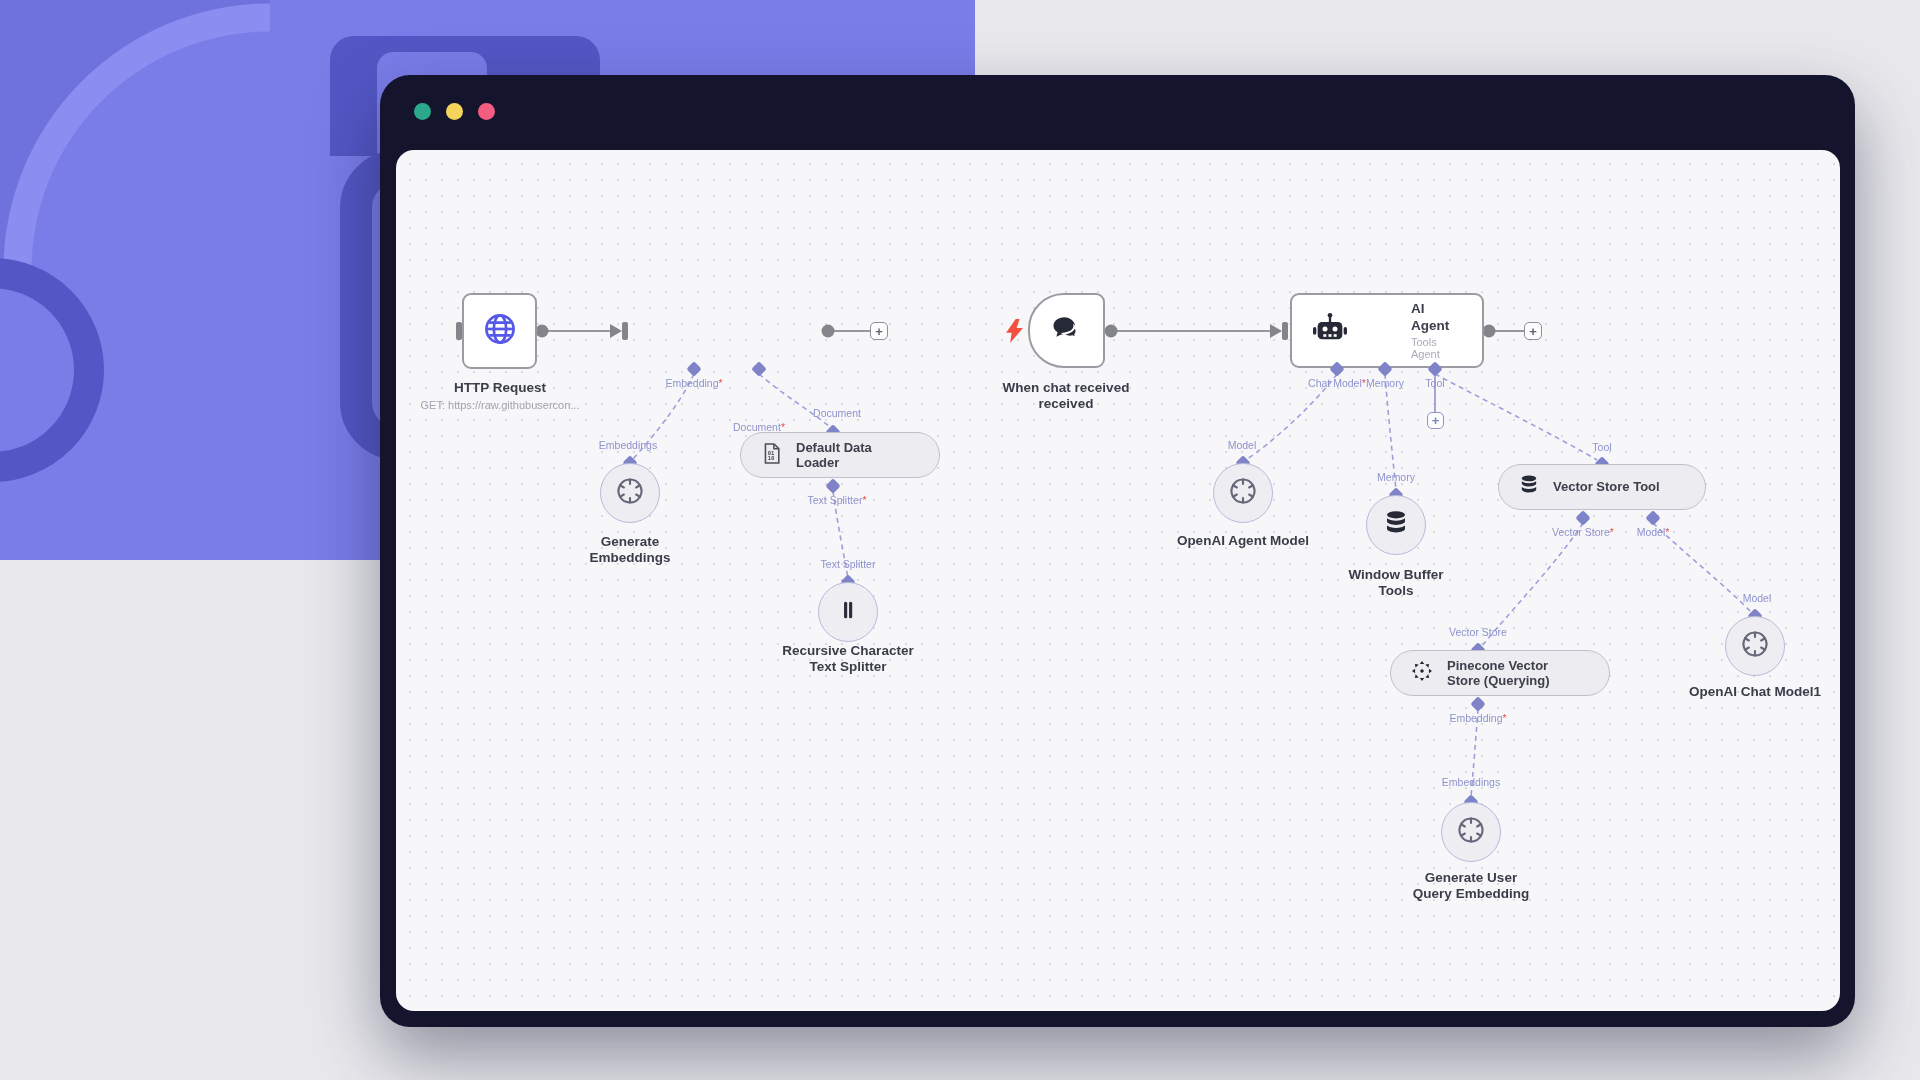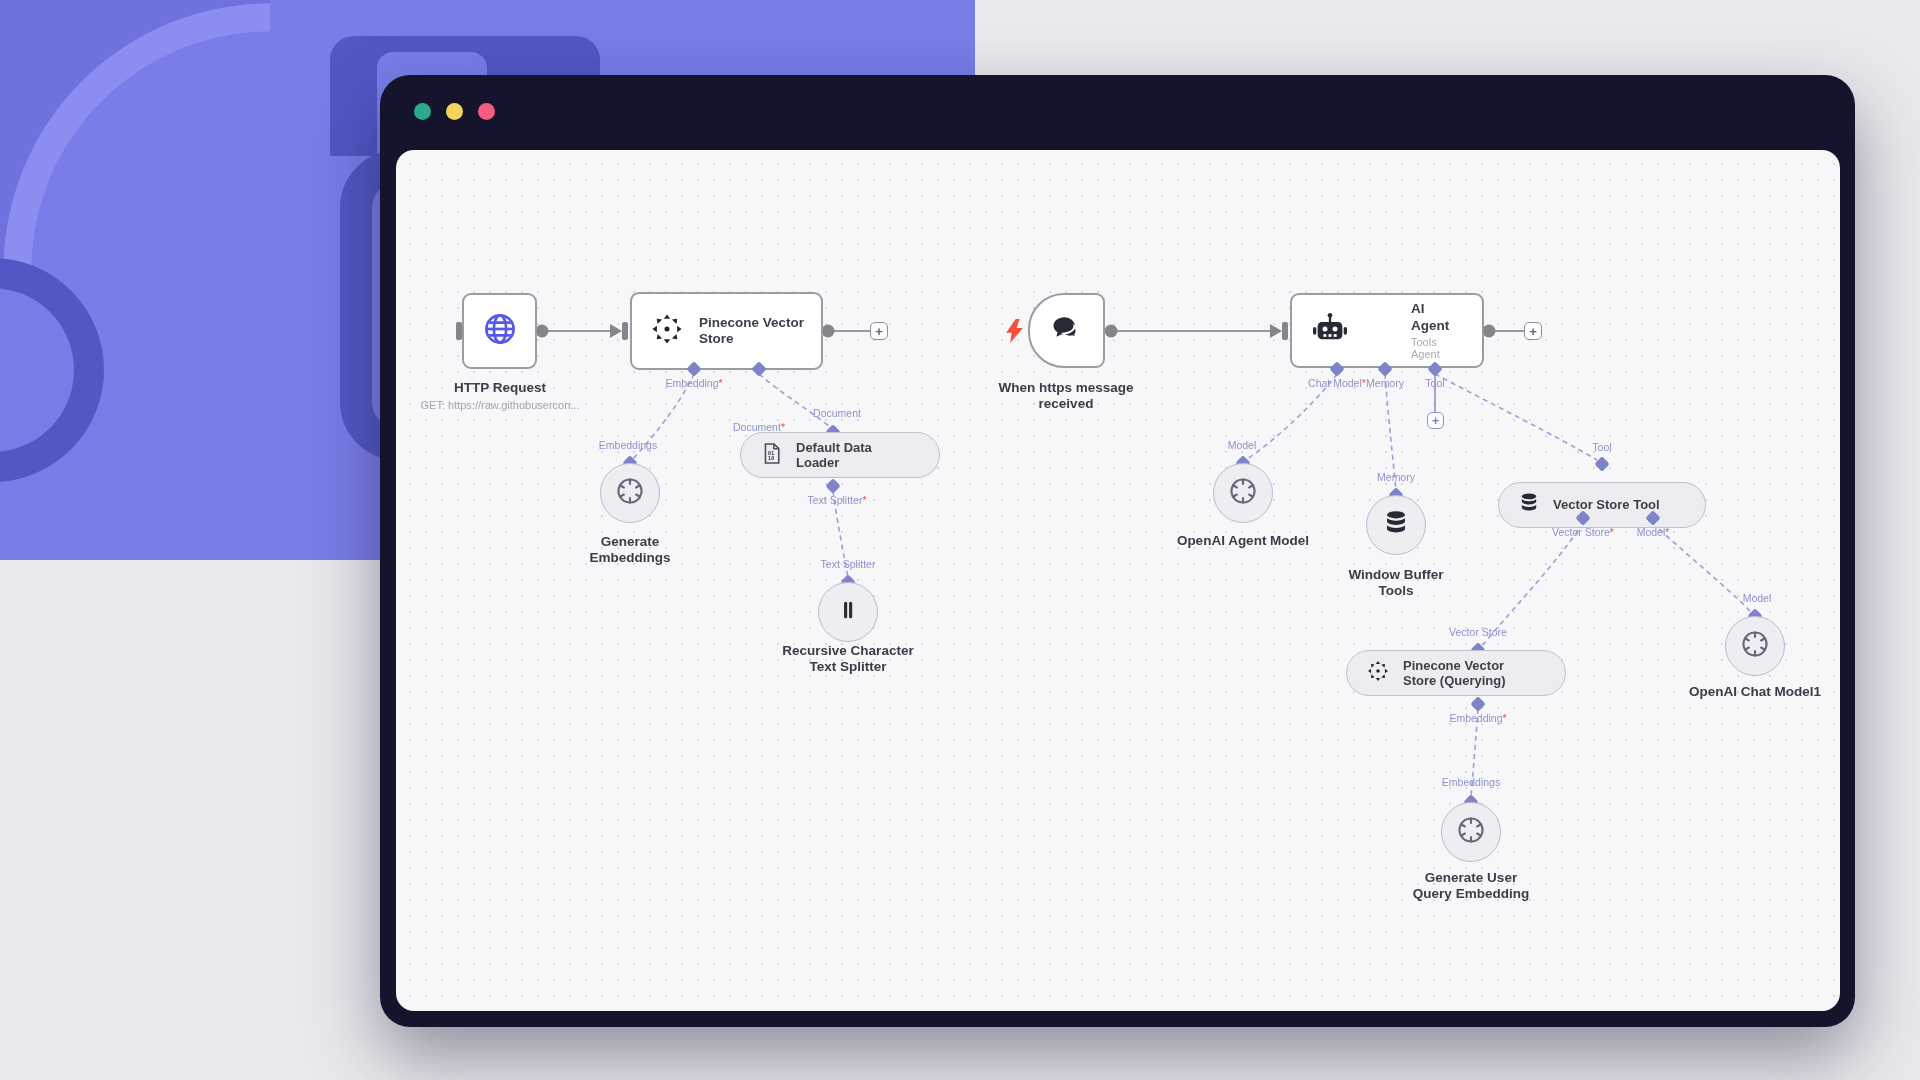--- a/index.html
+++ b/index.html
@@ -115,36 +115,20 @@
             <line x1="3.4" y1="12" x2="20.6" y2="12"></line>
               <path d="M5.2 8 h13.6 M5.2 16 h13.6"></path>
           </svg>
         </span>
       </div>
       <div class="cap" style="left:104px;top:230px;width:160px;">
         <span>HTTP Request</span>
         <span class="sub2">GET: https://raw.githubusercon...</span>
       </div>
 
-      <div class="node" style="left:234px;top:142px;width:193px;height:78px;justify-content:flex-start;padding:0 16px;">
-        <span>
-          <svg width="38" height="38" viewBox="0 0 24 24" fill="#20222e">
-            <path transform="rotate(0 12 12)" d="M12 2.8 L14 5.6 L10 5.6 Z"></path>
-            <path transform="rotate(45 12 12)" d="M12 2.8 L14 5.6 L10 5.6 Z"></path>
-            <path transform="rotate(90 12 12)" d="M12 2.8 L14 5.6 L10 5.6 Z"></path>
-            <path transform="rotate(135 12 12)" d="M12 2.8 L14 5.6 L10 5.6 Z"></path>
-            <path transform="rotate(180 12 12)" d="M12 2.8 L14 5.6 L10 5.6 Z"></path>
-            <path transform="rotate(225 12 12)" d="M12 2.8 L14 5.6 L10 5.6 Z"></path>
-            <path transform="rotate(270 12 12)" d="M12 2.8 L14 5.6 L10 5.6 Z"></path>
-            <path transform="rotate(315 12 12)" d="M12 2.8 L14 5.6 L10 5.6 Z"></path>
-            <circle cx="12" cy="12" r="1.6"></circle>
-          </svg>
-        </span>
-        <span class="ttl" style="width:112px;">Pinecone Vector Store</span>
-      </div>
       <div class="plus" style="left:474px;top:172px;">
           <span>+</span>
         </div>
 
       <div class="dia" style="left:298px;top:219px;"></div>
       <div class="dia" style="left:363px;top:219px;"></div>
       <div class="pl" style="left:298px;top:227px;"><span>Embedding</span><span class="req">*</span></div>
       <div class="pl" style="left:363px;top:227px;margin-top:44px;"><span>Document</span><span class="req">*</span></div>
 
       <div class="pl" style="left:232px;top:289px;"><span>Embeddings</span></div>
@@ -209,21 +193,21 @@
           </svg>
       </div>
       <div class="node trigger" style="left:632px;top:143px;width:77px;height:75px;">
         <span>
           <svg width="36" height="36" viewBox="0 0 24 24">
             <path fill="#262a36" d="M10.2 4.2c-4 0-7.2 2.5-7.2 5.6 0 1.8 1.05 3.4 2.7 4.4l-.75 3 3.1-1.6c.68.17 1.4.26 2.15.26 4 0 7.2-2.5 7.2-5.6s-3.2-6.06-7.2-6.06z"></path>
             <path fill="#262a36" stroke="#fff" stroke-width="1.3" d="M16.9 10.1c.9.9 1.45 2 1.45 3.2 0 .9-.3 1.74-.85 2.45l.55 2.3-2.35-1.2c-.55.15-1.15.23-1.75.23-1.9 0-3.6-.77-4.6-1.95 1-.1 4.4-.55 6.3-2.3 1-.9 1.25-1.9 1.25-2.73z"></path>
           </svg>
         </span>
       </div>
-      <div class="cap" style="left:670px;top:230px;width:168px;"><span>When https message received</span></div>
+      <div class="cap" style="left:670px;top:230px;width:168px;"><span>When chat received received</span></div>
 
       <div class="node" style="left:894px;top:143px;width:194px;height:75px;justify-content:flex-start;padding:0 18px;">
         <span>
           <svg width="40" height="40" viewBox="0 0 24 24" fill="#262a36">
             <rect x="4.6" y="7.8" width="14.8" height="10.4" rx="2.6"></rect>
             <rect x="1.8" y="10.8" width="2" height="4.6" rx="1"></rect>
             <rect x="20.2" y="10.8" width="2" height="4.6" rx="1"></rect>
             <rect x="11.3" y="4.6" width="1.4" height="3.4" rx="0.7"></rect>
             <circle cx="12" cy="3.8" r="1.4"></circle>
             <circle cx="9" cy="12" r="1.5" fill="#fff"></circle>
@@ -288,38 +272,38 @@
             <ellipse cx="12" cy="5.4" rx="7.2" ry="2.9"></ellipse>
             <path d="M4.8 8.2c1.5 1.3 4.1 2 7.2 2s5.7-.7 7.2-2v2.4c0 1.6-3.2 2.9-7.2 2.9s-7.2-1.3-7.2-2.9z"></path>
             <path d="M4.8 13.9c1.5 1.3 4.1 2 7.2 2s5.7-.7 7.2-2v2.7c0 1.6-3.2 2.9-7.2 2.9s-7.2-1.3-7.2-2.9z"></path>
           </svg>
         </span>
       </div>
       <div class="cap" style="left:1000px;top:417px;width:120px;"><span>Window Buffer Tools</span></div>
 
       <div class="pl" style="left:1206px;top:291px;"><span>Tool</span></div>
       <div class="dia" style="left:1206px;top:314px;"></div>
-      <div class="pill" style="left:1102px;top:332px;width:208px;gap:12px;">
+      <div class="pill" style="left:1102px;top:314px;width:208px;gap:12px;">
         <span>
           <svg width="24" height="24" viewBox="0 0 24 24" fill="#262a36">
             <ellipse cx="12" cy="5.4" rx="7.2" ry="2.9"></ellipse>
             <path d="M4.8 8.2c1.5 1.3 4.1 2 7.2 2s5.7-.7 7.2-2v2.4c0 1.6-3.2 2.9-7.2 2.9s-7.2-1.3-7.2-2.9z"></path>
             <path d="M4.8 13.9c1.5 1.3 4.1 2 7.2 2s5.7-.7 7.2-2v2.7c0 1.6-3.2 2.9-7.2 2.9s-7.2-1.3-7.2-2.9z"></path>
           </svg>
         </span>
         <span class="ttl" style="white-space:nowrap;">Vector Store Tool</span>
       </div>
       <div class="dia" style="left:1187px;top:368px;"></div>
       <div class="dia" style="left:1257px;top:368px;"></div>
       <div class="pl" style="left:1187px;top:376px;"><span>Vector Store</span><span class="req">*</span></div>
       <div class="pl" style="left:1257px;top:376px;"><span>Model</span><span class="req">*</span></div>
 
       <div class="pl" style="left:1082px;top:476px;"><span>Vector Store</span></div>
       <div class="dia" style="left:1082px;top:500px;"></div>
-      <div class="pill" style="left:950px;top:500px;width:220px;">
+      <div class="pill" style="left:994px;top:500px;width:220px;">
         <span>
           <svg width="26" height="26" viewBox="0 0 24 24" fill="#20222e">
             <path transform="rotate(0 12 12)" d="M12 2.8 L14 5.6 L10 5.6 Z"></path>
             <path transform="rotate(45 12 12)" d="M12 2.8 L14 5.6 L10 5.6 Z"></path>
             <path transform="rotate(90 12 12)" d="M12 2.8 L14 5.6 L10 5.6 Z"></path>
             <path transform="rotate(135 12 12)" d="M12 2.8 L14 5.6 L10 5.6 Z"></path>
             <path transform="rotate(180 12 12)" d="M12 2.8 L14 5.6 L10 5.6 Z"></path>
             <path transform="rotate(225 12 12)" d="M12 2.8 L14 5.6 L10 5.6 Z"></path>
             <path transform="rotate(270 12 12)" d="M12 2.8 L14 5.6 L10 5.6 Z"></path>
             <path transform="rotate(315 12 12)" d="M12 2.8 L14 5.6 L10 5.6 Z"></path>

